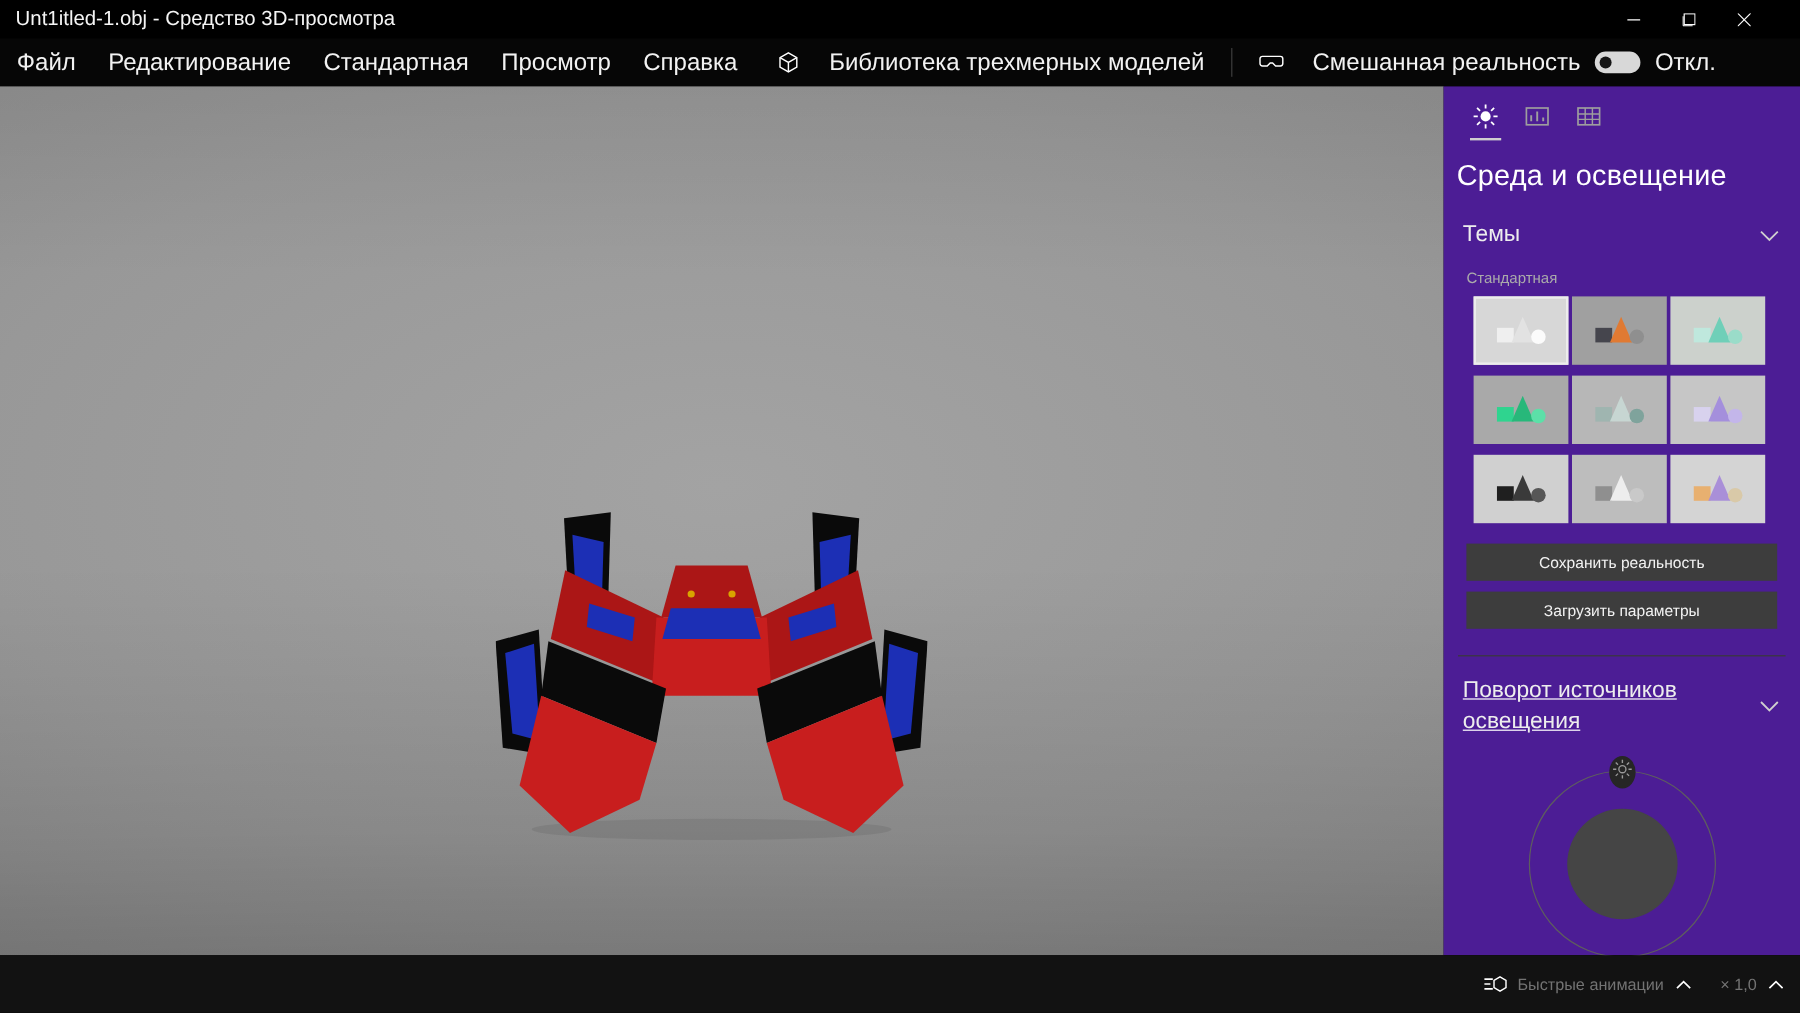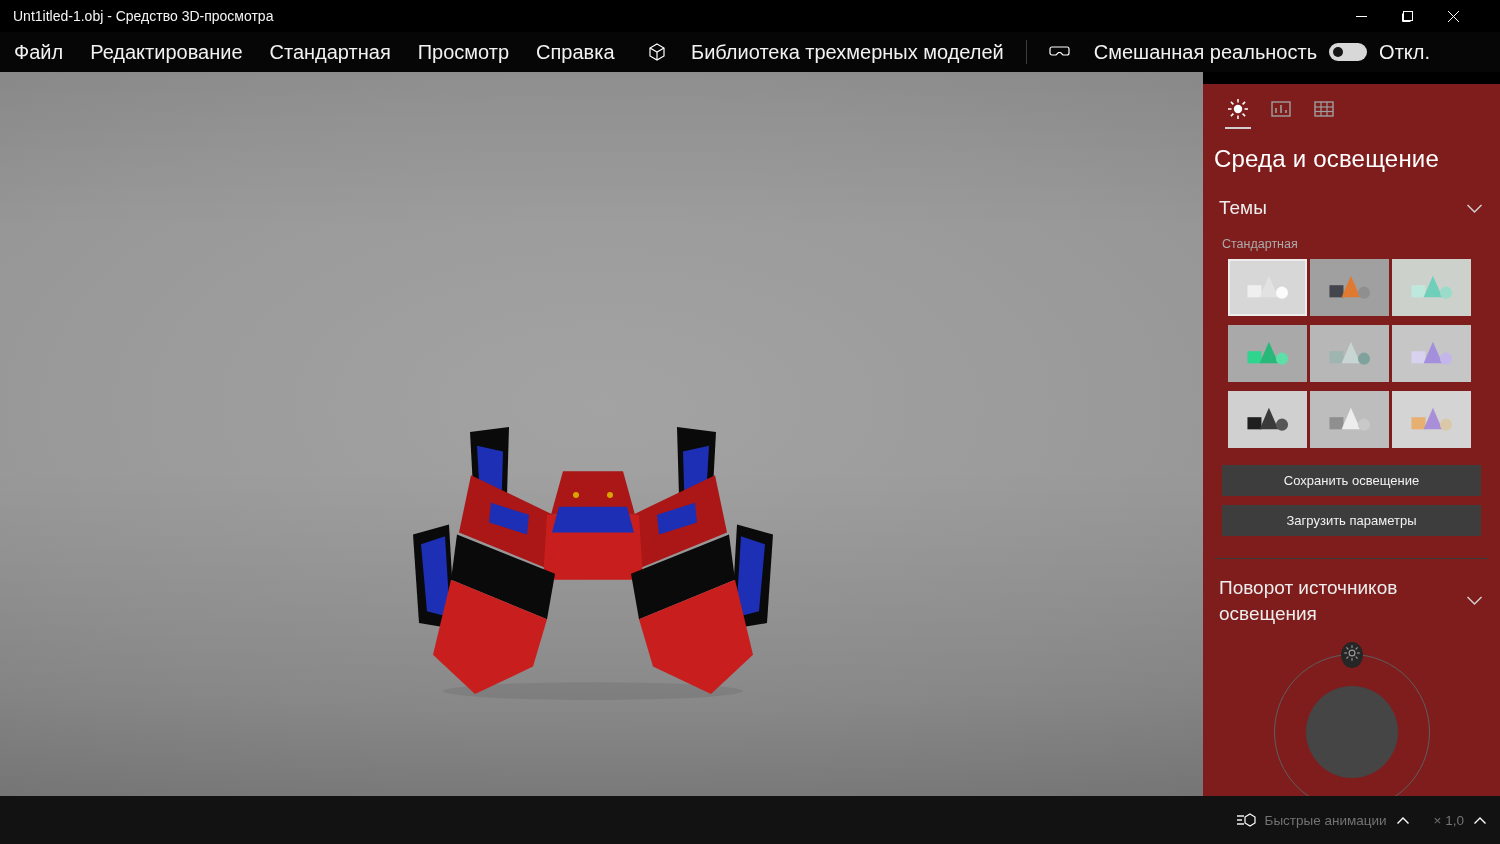--- a/index.html
+++ b/index.html
@@ -1,21 +1,21 @@
 <!DOCTYPE html>
 <html><head>
 <meta charset="utf-8">
 <style>
   * { box-sizing: border-box; margin: 0; padding: 0; }
   html,body { width:1500px; height:844px; overflow:hidden; background:#000;
     font-family:"Liberation Sans","DejaVu Sans",sans-serif; color:#fff; }
 
   
   .titlebar { position:absolute; top:0; left:0; width:1476px; height:32px; background:#000;
-    display:flex; align-items:center; font-size:14px; color:#f5f5f5; }
+    display:flex; align-items:center; font-size:17px; color:#f5f5f5; }
   .titlebar-text { padding-left:13px; }
   .win-controls { margin-left:auto; display:flex; height:100%; }
   .win-btn { width:46px; height:100%; display:flex; align-items:center; justify-content:center; cursor:default; }
 
   
   .menubar { position:absolute; top:32px; left:0; width:1500px; height:40px; background:#060606;
     display:flex; align-items:center; font-size:20px; color:#f2f2f2; }
   .menu-item { padding:0 12px; margin-left:3px; height:100%; display:flex; align-items:center; }
   .menu-item:first-child { margin-left:2px; }
   .menu-right { margin-left:auto; display:flex; align-items:center; gap:12px; padding-right:70px; }
@@ -25,38 +25,38 @@
   .toggle .knob { position:absolute; left:4px; top:4px; width:10px; height:10px; border-radius:50%; background:#161616; }
 
   
   .viewport { position:absolute; top:72px; left:0; width:1203px; height:724px;
     background:
       linear-gradient(180deg, rgba(0,0,0,0.06) 0%, rgba(0,0,0,0) 22%, rgba(0,0,0,0) 55%, rgba(0,0,0,0.10) 86%, rgba(0,0,0,0.18) 100%),
       radial-gradient(110% 92% at 50% 46%, #a3a3a3 0%, #989898 48%, #8d8d8d 78%, #848484 100%); }
   .model { position:absolute; left:413px; top:352px; width:360px; height:276px; }
 
   
-  .sidebar { position:absolute; top:84px; left:1203px; width:297px; height:724px; background:#7f1d1d; }
+  .sidebar { position:absolute; top:72px; left:1203px; width:297px; height:724px; background:#4c1d95; }
   .tabs { display:flex; gap:9px; padding:14px 0 0 18px; }
   .tab { width:34px; display:flex; flex-direction:column; align-items:center; gap:7px; cursor:default; }
   .tab-underline { width:26px; height:2px; background:transparent; }
   .tab.selected .tab-underline { background:#cfcfcf; }
   .panel-title { margin:16px 0 0 11px; font-size:24px; font-weight:300; letter-spacing:0.2px; color:#fff; }
   .section-row { display:flex; align-items:center; justify-content:space-between; margin:24px 17px 0 16px;
     font-size:19px; font-weight:300; color:#ededed; cursor:default; }
   .group-label { margin:18px 0 0 19px; font-size:12.5px; color:#ababab; }
   .theme-grid { display:grid; grid-template-columns:repeat(3,79px); grid-auto-rows:57px; column-gap:3px; row-gap:9px;
     margin:8px 0 0 25px; }
   .theme-tile { display:flex; align-items:center; justify-content:center; cursor:pointer; }
   .theme-tile.selected { outline:2px solid #ececec; outline-offset:-2px; }
   .btn-col { margin:17px 19px 0 19px; }
   .side-btn { display:block; width:100%; height:31px; margin-bottom:9px; border:none; background:#3d3d3d;
     color:#f2f2f2; font-size:13px; font-family:inherit; cursor:pointer; }
   .hdivider { height:1px; background:#3a3a3a; margin:22px 12px 0 12px; }
-  .lighting-row { display:flex; align-items:center; justify-content:space-between; margin:16px 17px 0 16px; }
+  .lighting-row { display:flex; align-items:center; justify-content:space-between; margin:16px 17px 0 16px;text-decoration:underline; }
   .lighting-title { font-size:19px; font-weight:300; color:#ededed; line-height:1.35; width:210px; }
   .dial { position:relative; width:156px; height:156px; margin:28px auto 0; }
   .dial-ring { position:absolute; inset:0; border:1.5px solid #5e5e5e; border-radius:50%; }
   .dial-knob { position:absolute; left:32px; top:32px; width:92px; height:92px; border-radius:50%; background:#454545; cursor:grab; }
   .dial-sun { position:absolute; left:50%; top:-12px; transform:translateX(-50%); background:#262626; padding:2px; border-radius:50%; }
 
   
   .bottombar { position:absolute; top:796px; left:0; width:1500px; height:48px; background:#121212;
     display:flex; align-items:center; justify-content:flex-end; gap:24px; padding-right:13px; font-size:13.5px; color:#737373; }
   .bb-group { display:flex; align-items:center; gap:9px; cursor:pointer; }
@@ -262,21 +262,21 @@
       <div class="theme-tile" style="background: rgb(212, 212, 212);">
         <svg viewBox="0 0 60 36" width="56" height="34">
           <rect x="8" y="15" width="15" height="13" fill="#e8b070"></rect>
           <polygon points="31,5 41,28 21,28" fill="#a98fd8"></polygon>
           <circle cx="45" cy="23" r="6.5" fill="#d9c9a8"></circle>
         </svg>
       </div>
     </div>
 
   <div class="btn-col">
-    <button class="side-btn">Сохранить освещение</button>
+    <button class="side-btn">Сохранить реальность</button>
     <button class="side-btn">Загрузить параметры</button>
   </div>
 
   <div class="hdivider"></div>
 
   <div class="lighting-row">
     <div class="lighting-title">Поворот источников освещения</div>
     <svg width="17" height="11" viewBox="0 0 17 11">
       <polyline points="1.5,2 8.5,9 15.5,2" fill="none" stroke="#cfcfcf" stroke-width="1.5"></polyline>
     </svg>

